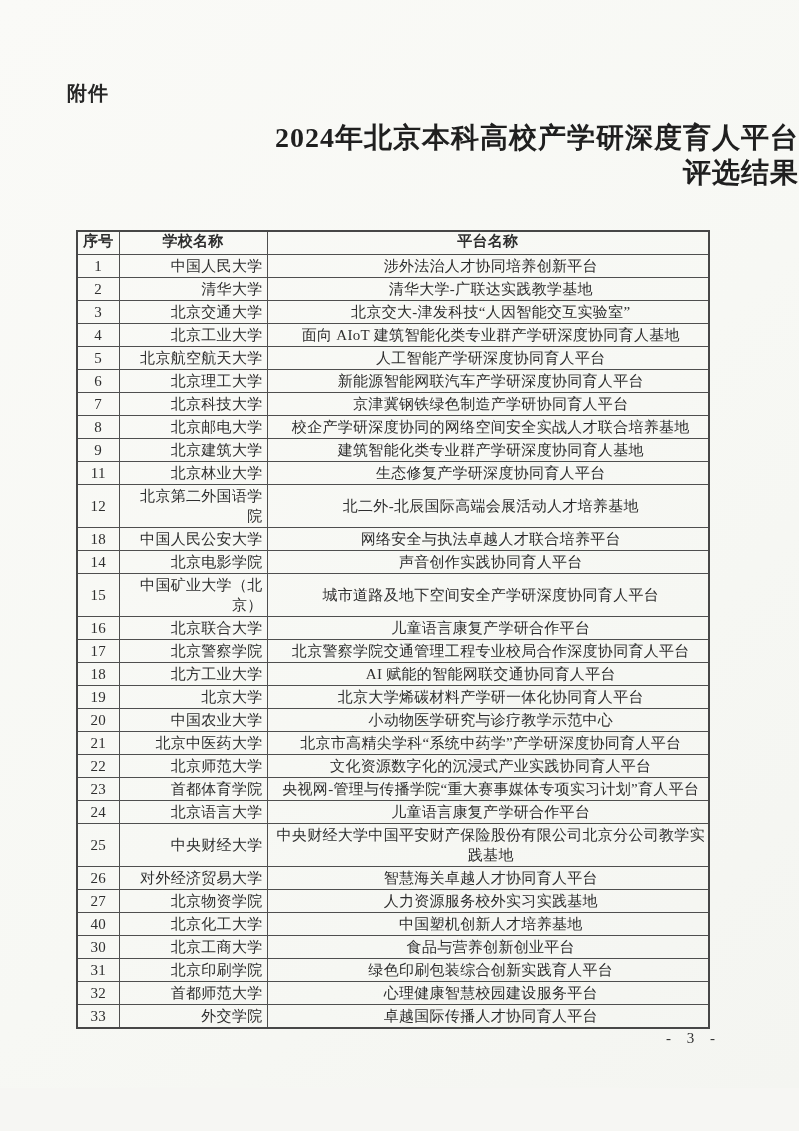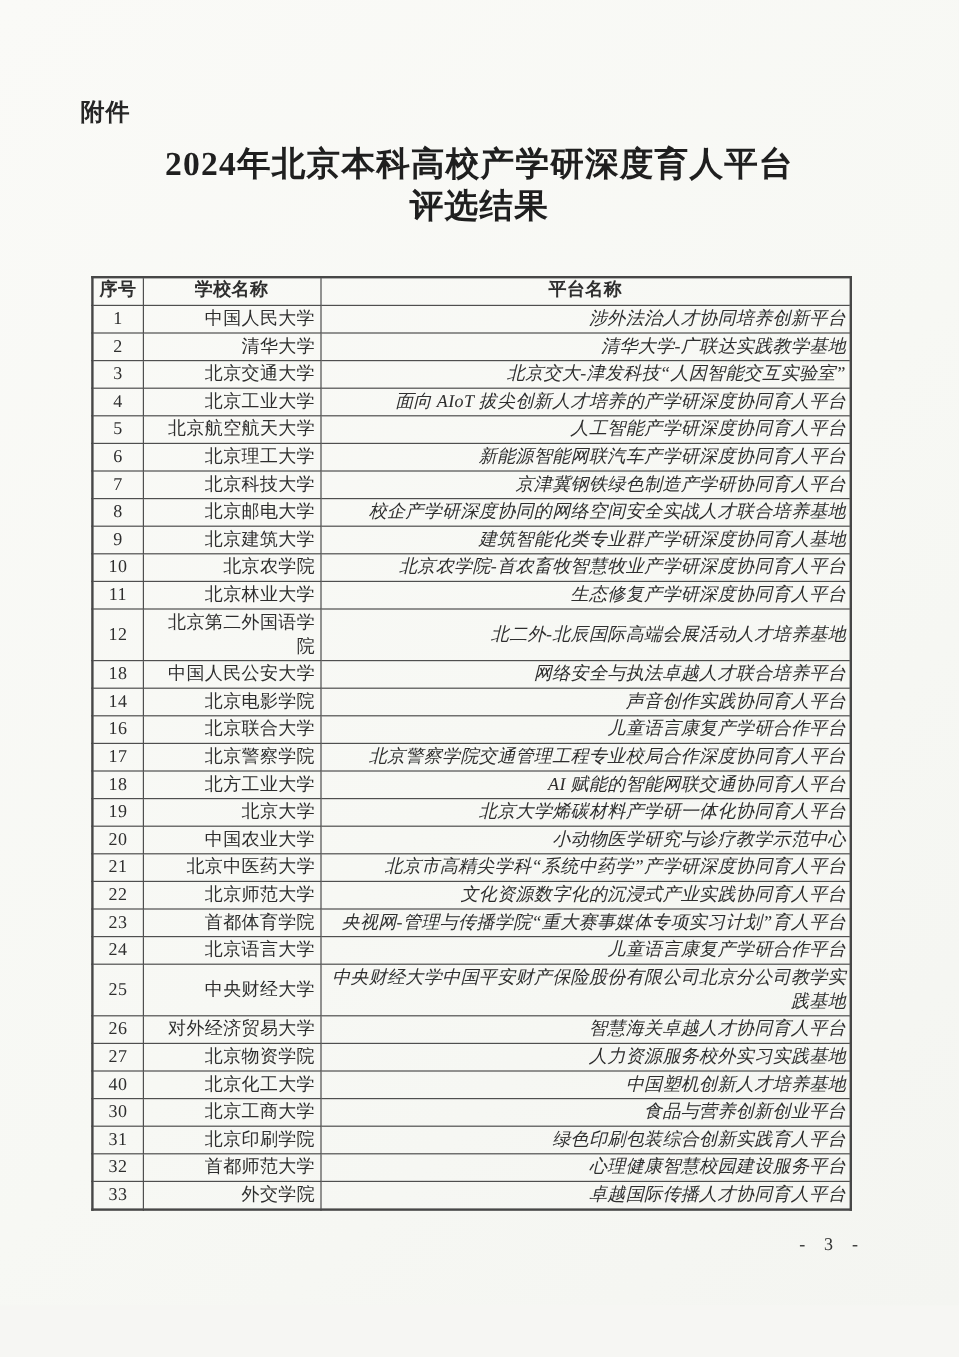--- a/index.html
+++ b/index.html
@@ -24,21 +24,21 @@
     font-weight: 600;
     letter-spacing: 1px;
     color: #262626;
   }
   .doc-title {
     position: absolute;
     left: 0;
     right: 0;
     top: 120px;
     margin: 0;
-    text-align: center;
+    text-align: right;
     font-size: 28px;
     line-height: 35px;
     font-weight: 700;
     letter-spacing: 1px;
     color: #1f1f1f;
   }
   table.results {
     position: absolute;
     left: 76px;
     top: 230px;
@@ -67,24 +67,23 @@
   }
   table.results td.num {
     text-align: center;
     padding: 1px 0;
   }
   table.results td.school {
     text-align: right;
     padding-left: 14px;
   }
   table.results td.platform {
-    text-align: right;
+    text-align: center;
     padding-left: 9px;
     padding-right: 3px;
-    font-style: italic;
   }
   .page-number {
     position: absolute;
     top: 1030px;
     right: 82px;
     font-size: 15px;
     letter-spacing: 2px;
     word-spacing: 8px;
     color: #303030;
   }
@@ -126,21 +125,21 @@
           <td class="platform">清华大学-广联达实践教学基地</td>
         </tr>
         <tr>
           <td class="num">3</td>
           <td class="school">北京交通大学</td>
           <td class="platform">北京交大-津发科技“人因智能交互实验室”</td>
         </tr>
         <tr>
           <td class="num">4</td>
           <td class="school">北京工业大学</td>
-          <td class="platform">面向 AIoT 拔尖创新人才培养的产学研深度协同育人平台</td>
+          <td class="platform">面向 AIoT 建筑智能化类专业群产学研深度协同育人基地</td>
         </tr>
         <tr>
           <td class="num">5</td>
           <td class="school">北京航空航天大学</td>
           <td class="platform">人工智能产学研深度协同育人平台</td>
         </tr>
         <tr>
           <td class="num">6</td>
           <td class="school">北京理工大学</td>
           <td class="platform">新能源智能网联汽车产学研深度协同育人平台</td>
@@ -154,45 +153,45 @@
           <td class="num">8</td>
           <td class="school">北京邮电大学</td>
           <td class="platform">校企产学研深度协同的网络空间安全实战人才联合培养基地</td>
         </tr>
         <tr>
           <td class="num">9</td>
           <td class="school">北京建筑大学</td>
           <td class="platform">建筑智能化类专业群产学研深度协同育人基地</td>
         </tr>
         <tr>
-          <td class="num">10</td>
-          <td class="school">北京农学院</td>
-          <td class="platform">北京农学院-首农畜牧智慧牧业产学研深度协同育人平台</td>
-        </tr>
-        <tr>
           <td class="num">11</td>
           <td class="school">北京林业大学</td>
           <td class="platform">生态修复产学研深度协同育人平台</td>
         </tr>
         <tr>
           <td class="num">12</td>
           <td class="school">北京第二外国语学院</td>
           <td class="platform">北二外-北辰国际高端会展活动人才培养基地</td>
         </tr>
         <tr>
           <td class="num">18</td>
           <td class="school">中国人民公安大学</td>
           <td class="platform">网络安全与执法卓越人才联合培养平台</td>
         </tr>
         <tr>
           <td class="num">14</td>
           <td class="school">北京电影学院</td>
           <td class="platform">声音创作实践协同育人平台</td>
         </tr>
         <tr>
+          <td class="num">15</td>
+          <td class="school">中国矿业大学（北京）</td>
+          <td class="platform">城市道路及地下空间安全产学研深度协同育人平台</td>
+        </tr>
+        <tr>
           <td class="num">16</td>
           <td class="school">北京联合大学</td>
           <td class="platform">儿童语言康复产学研合作平台</td>
         </tr>
         <tr>
           <td class="num">17</td>
           <td class="school">北京警察学院</td>
           <td class="platform">北京警察学院交通管理工程专业校局合作深度协同育人平台</td>
         </tr>
         <tr>

